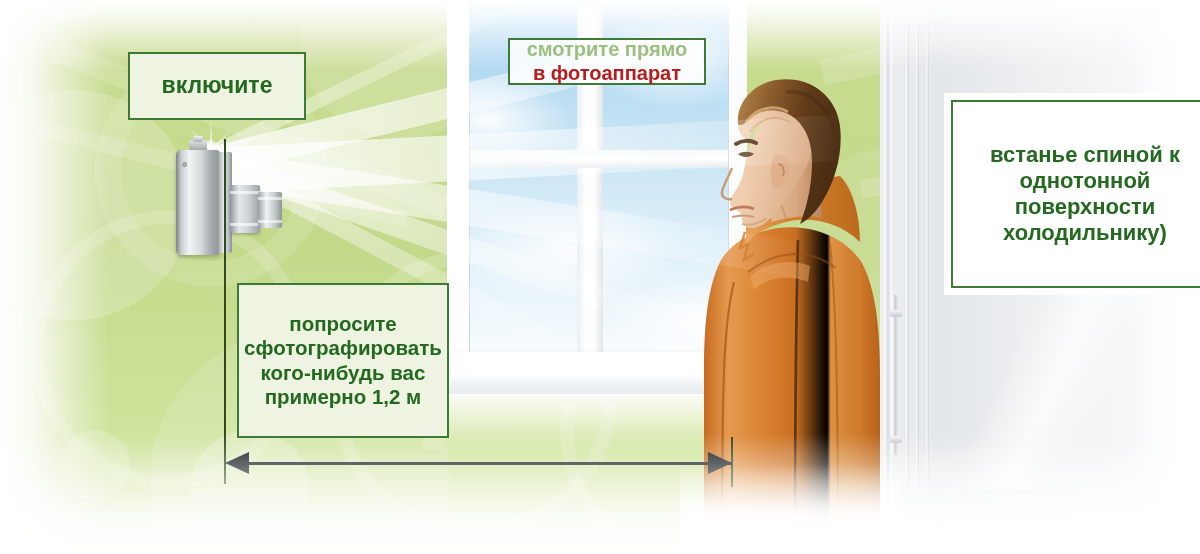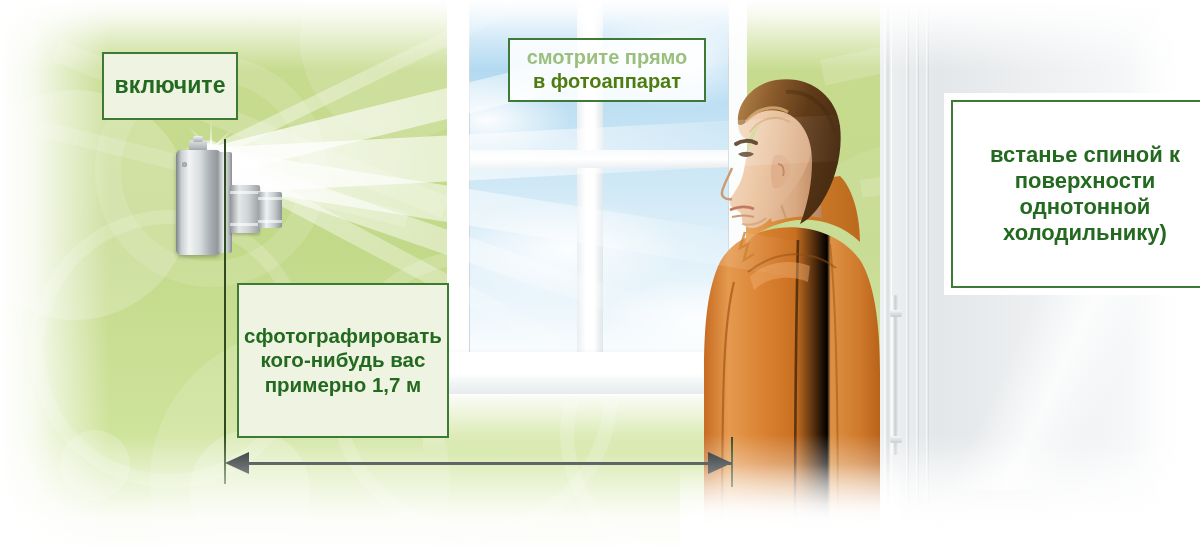--- a/index.html
+++ b/index.html
@@ -206,24 +206,24 @@
     text-align:center;
     color:#23691f;
     font-weight:bold;
     line-height:1.18;
     padding:6px 10px;
   }
   .callout.tinted{background:#eef4e1;}
   .callout.white{background:#ffffff;}
   .callout.glassy{background:rgba(255,255,255,.86);}
   .callout .l{display:block;}
-  .c-flash{left:102px;top:52px;width:136px;height:68px;font-size:23px;}
-  .c-look{left:508px;top:38px;width:198px;height:64px;font-size:20px;}
+  .c-flash{left:128px;top:52px;width:178px;height:68px;font-size:23px;}
+  .c-look{left:508px;top:38px;width:198px;height:47px;font-size:20px;}
   .c-look .l1{color:#9bbf7e;}
-  .c-look .l2{color:#4d7c0f;}
+  .c-look .l2{color:#b91c1c;}
   .c-dist{left:237px;top:283px;width:212px;height:155px;font-size:20.5px;}
   .c-stand{left:951px;top:100px;width:268px;height:188px;font-size:22px;}
 
   .outer-white-frame{
     position:absolute;left:944px;top:93px;width:238px;height:202px;
     background:#ffffff;
   }
 </style>
 </head>
 <body>
@@ -420,29 +420,30 @@
 
   <div class="callout glassy c-look">
     <div>
       <span class="l l1">смотрите прямо</span>
       <span class="l l2">в фотоаппарат</span>
     </div>
   </div>
 
   <div class="callout tinted c-dist">
     <div>
+      <span class="l">попросите</span>
       <span class="l">сфотографировать</span>
       <span class="l">кого-нибудь вас</span>
-      <span class="l">примерно 1,7 м</span>
+      <span class="l">примерно 1,2 м</span>
     </div>
   </div>
 
   <div class="outer-white-frame"></div>
   <div class="callout white c-stand">
     <div>
       <span class="l">встанье спиной к</span>
+      <span class="l">однотонной</span>
       <span class="l">поверхности</span>
-      <span class="l">однотонной</span>
       <span class="l">холодильнику)</span>
     </div>
   </div>
 
 </div>
 
 </body></html>

